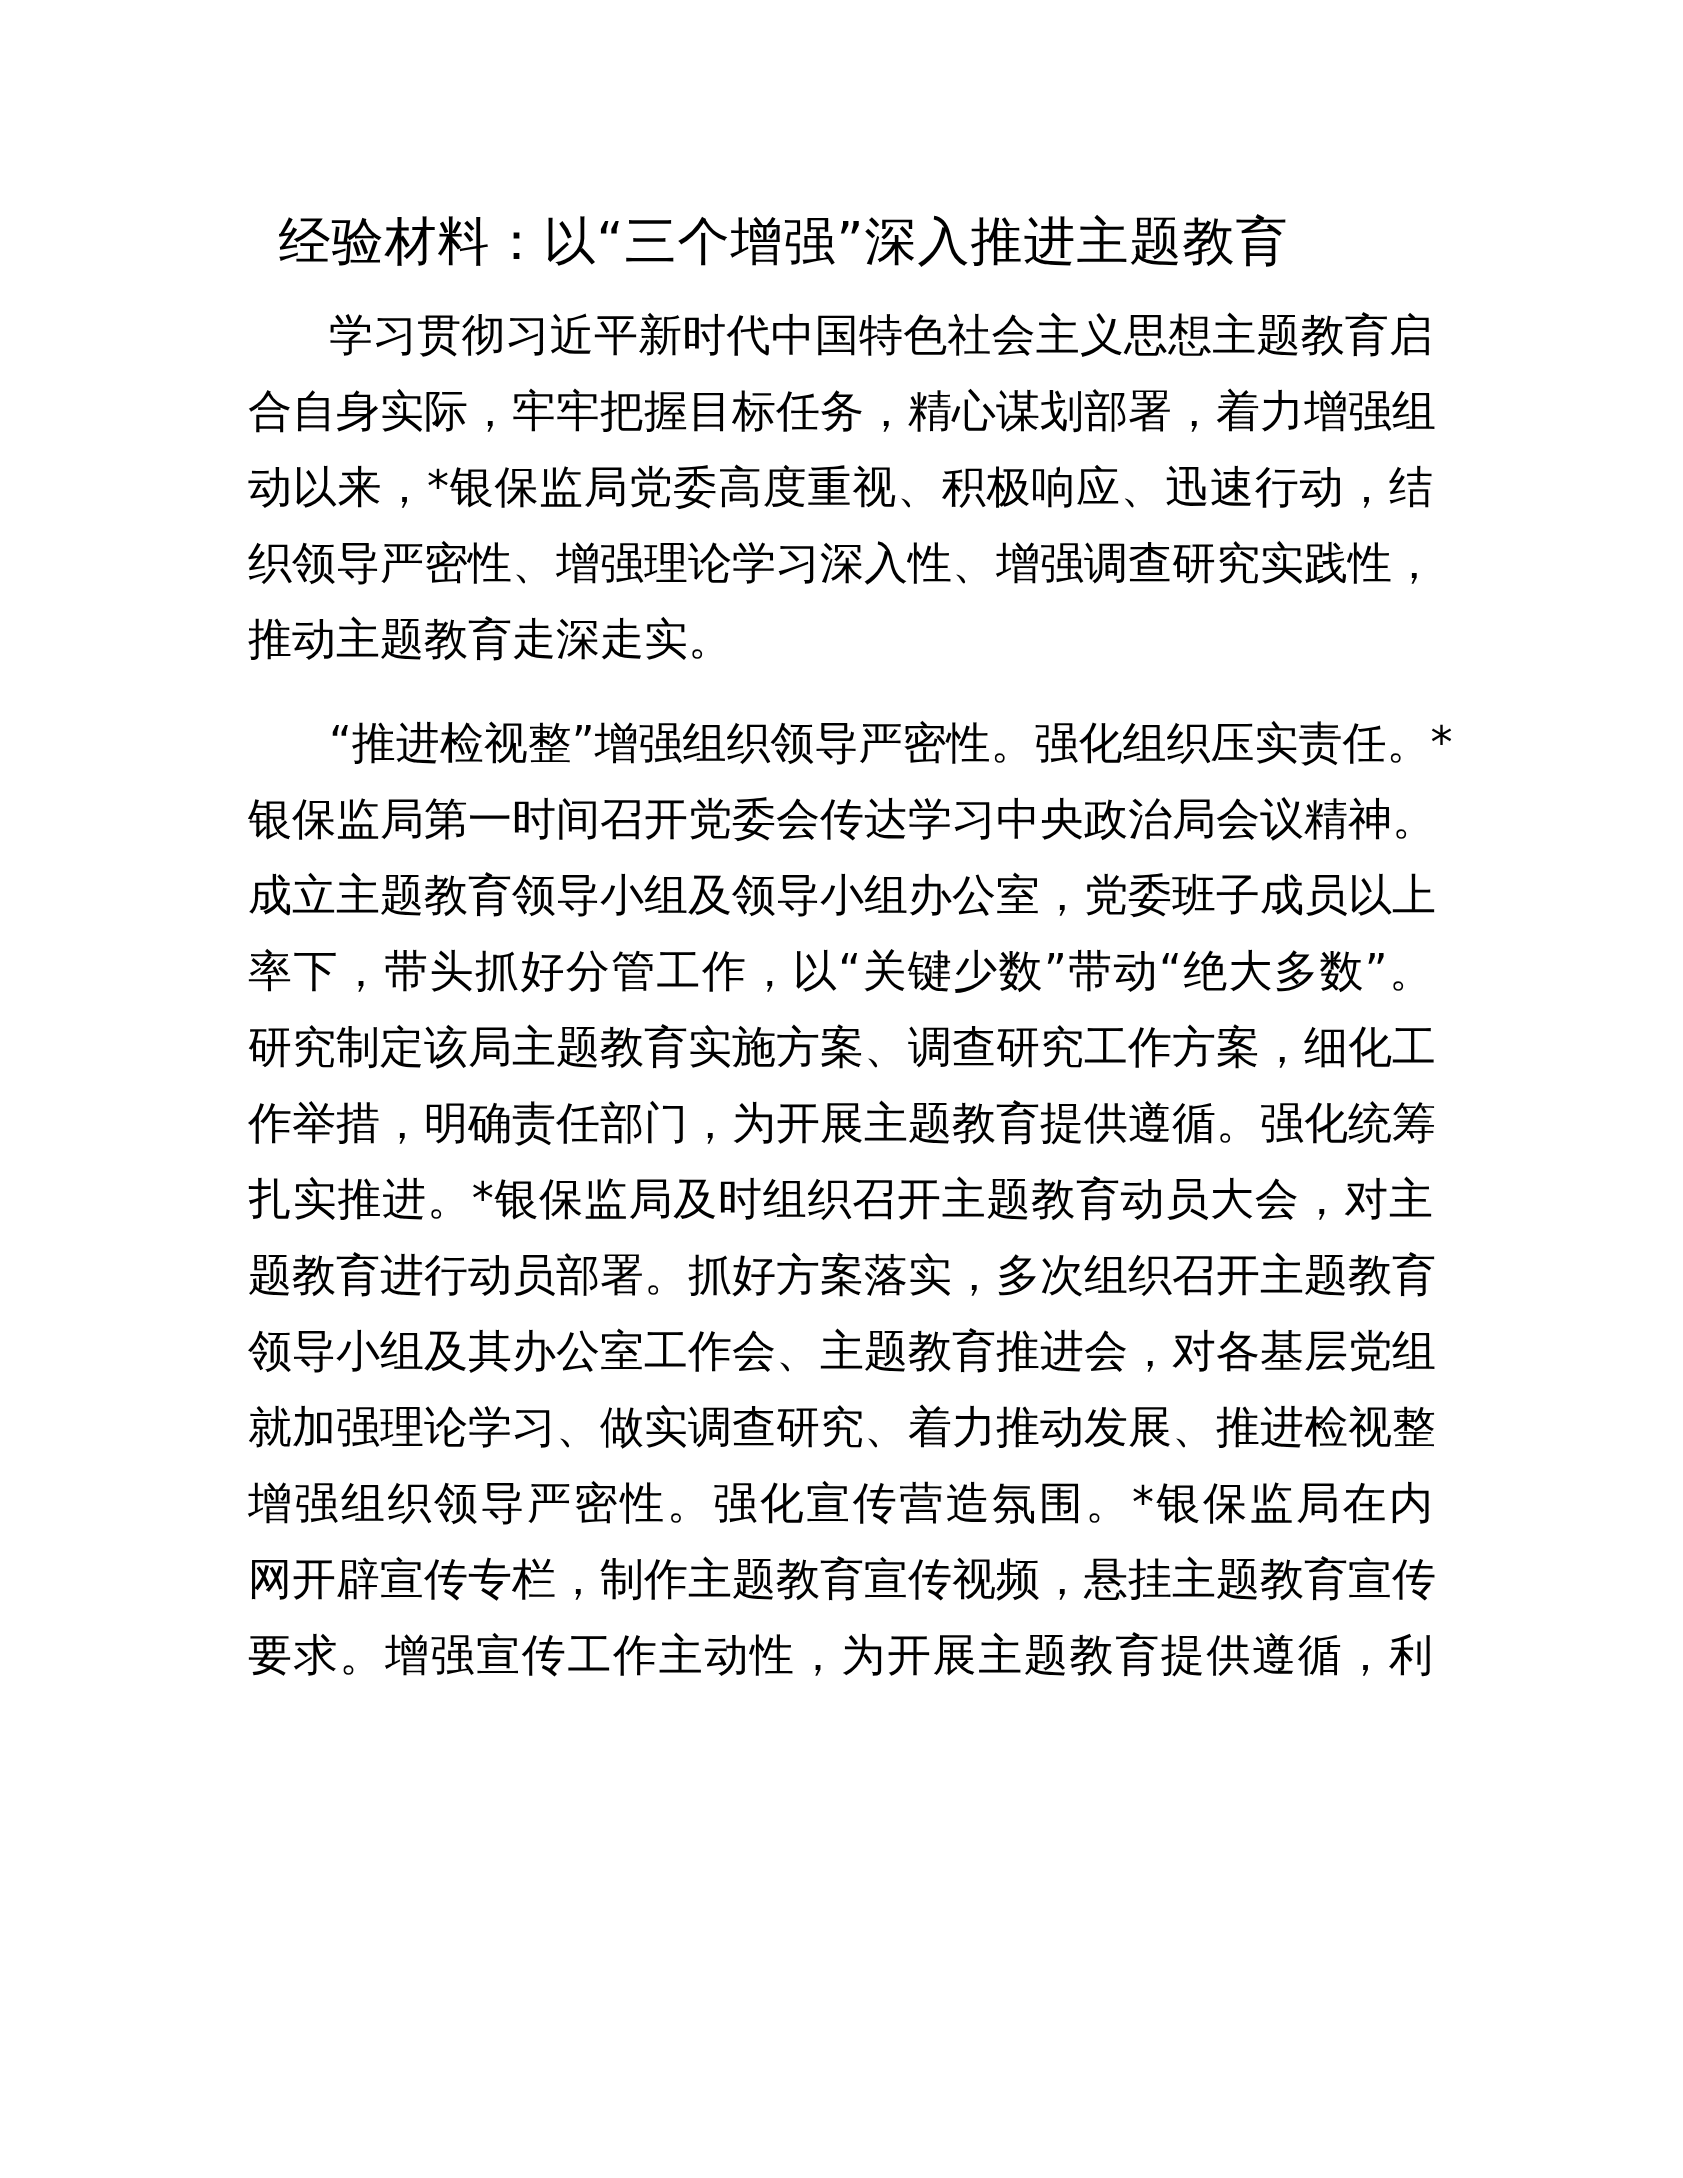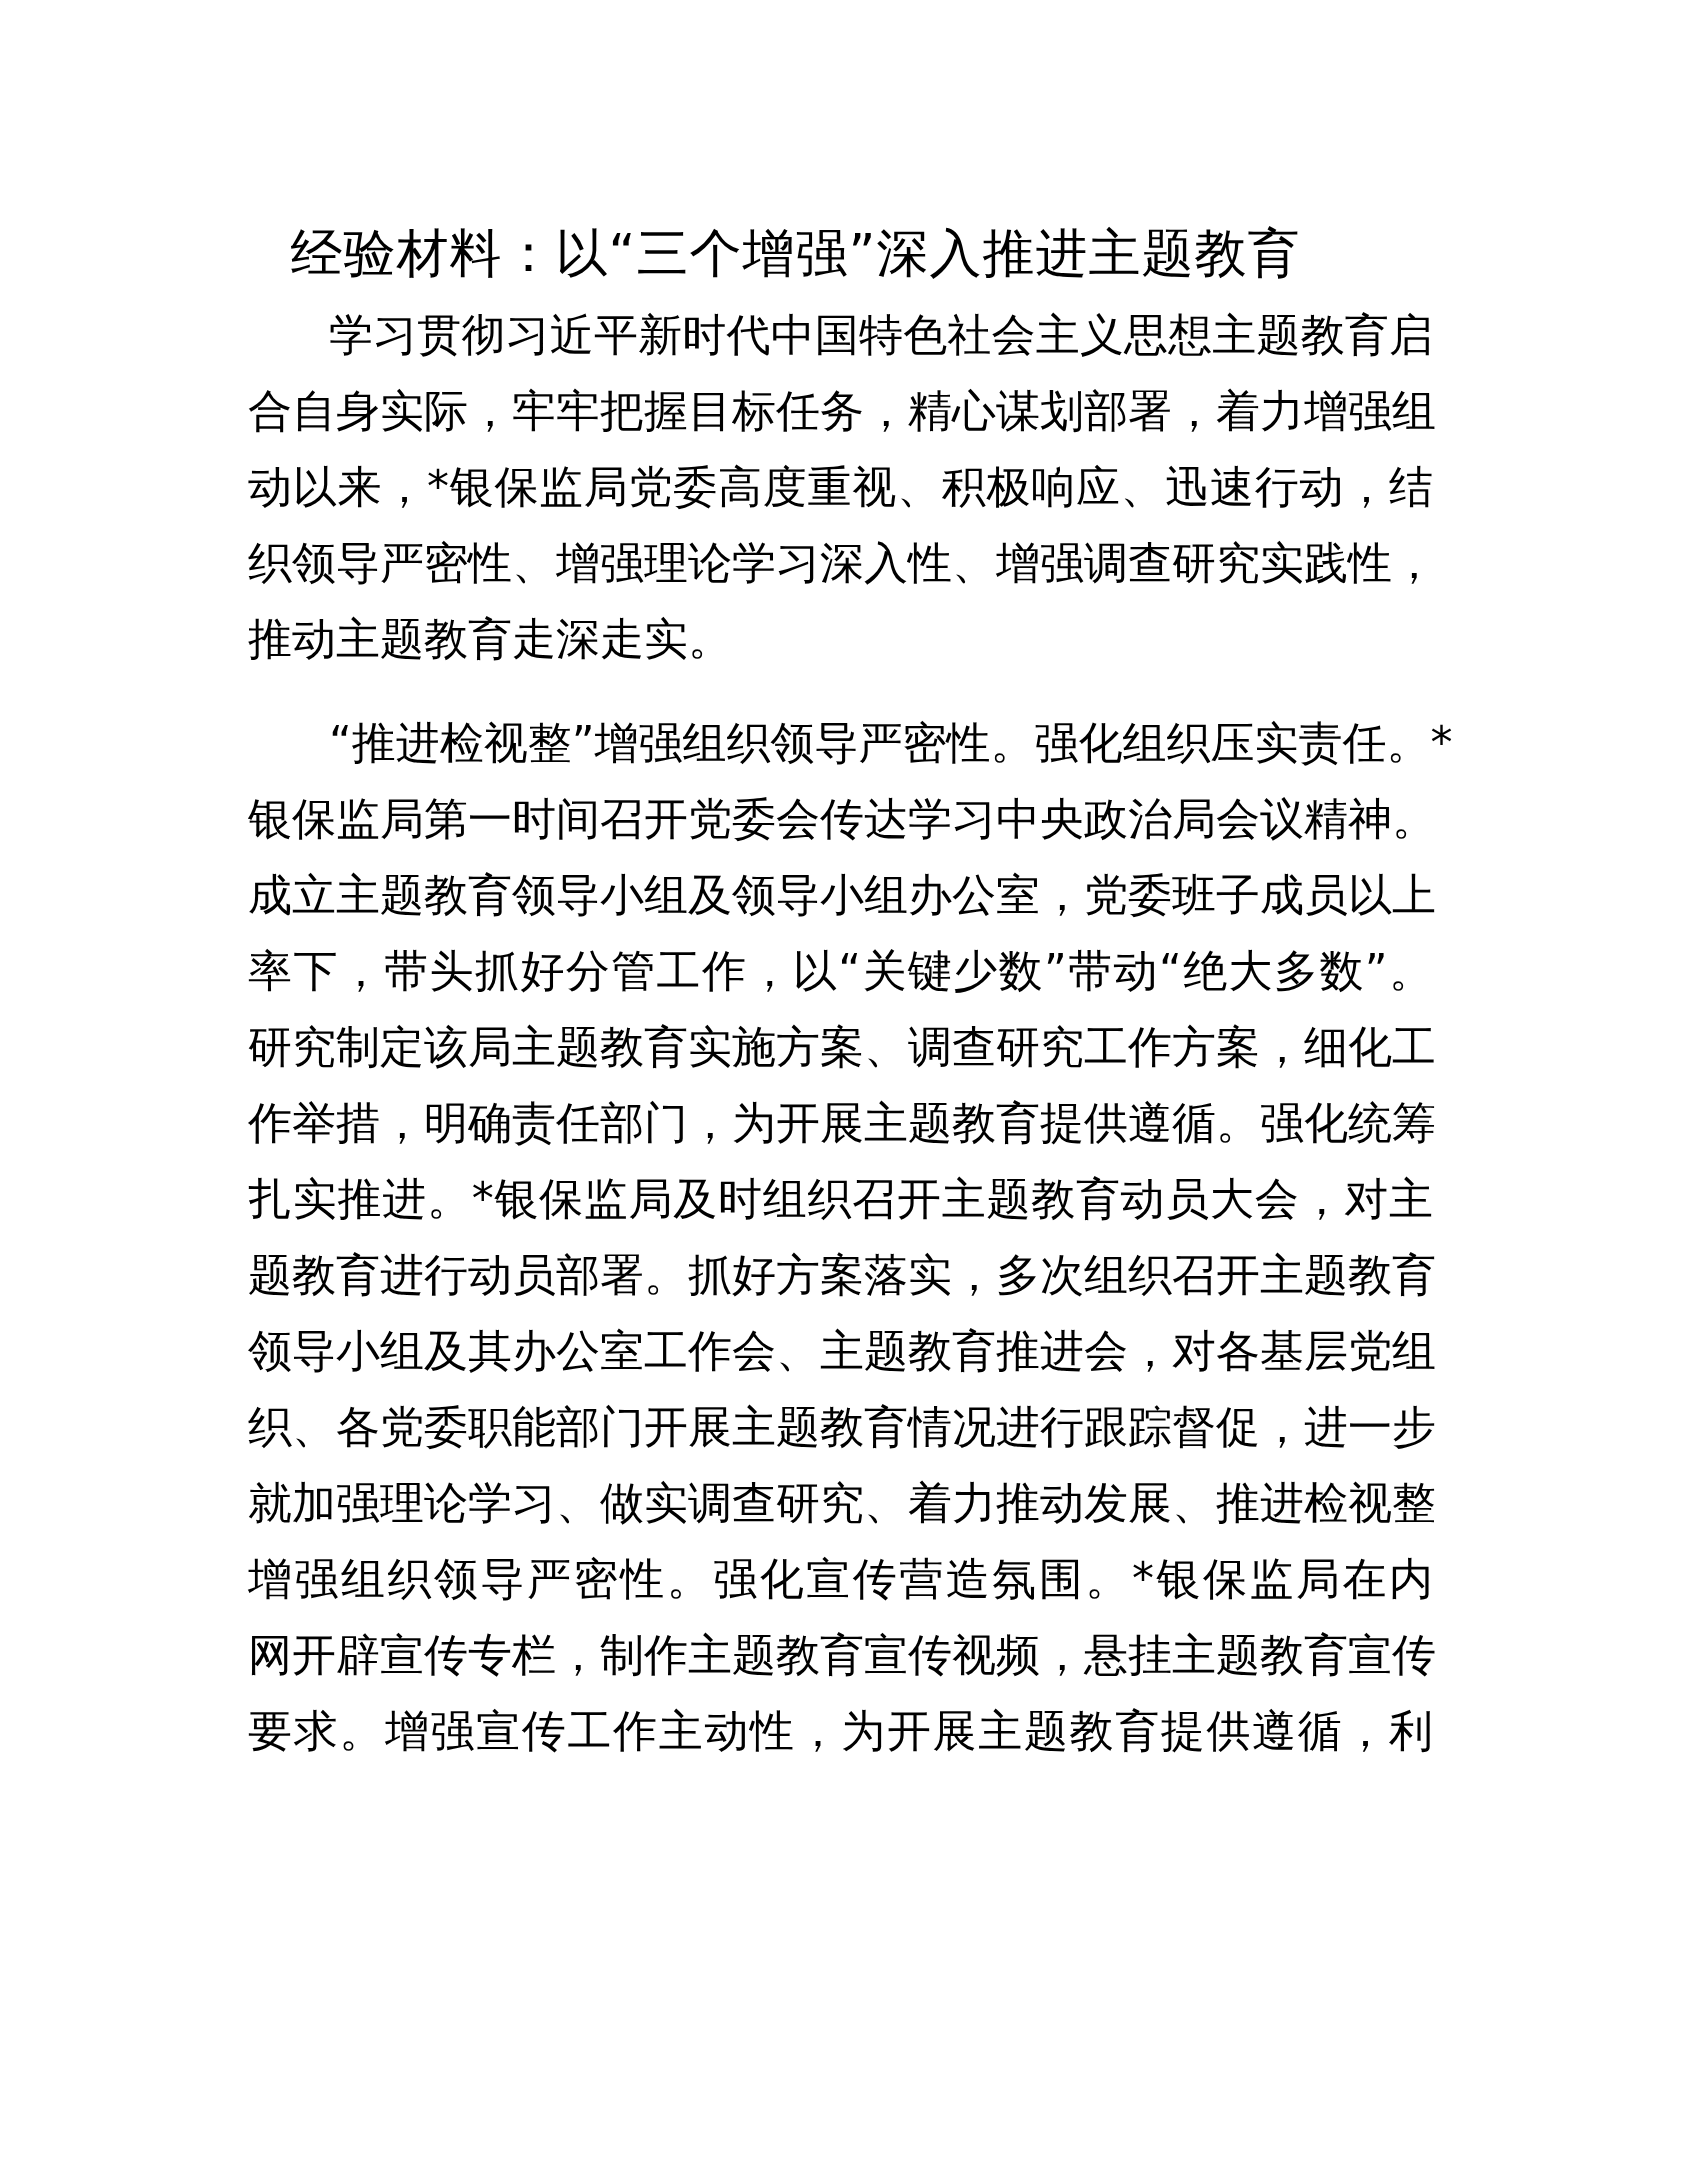--- a/index.html
+++ b/index.html
@@ -28,21 +28,21 @@
       left: 0;
       top: 198px;
       width: 1559px;
       text-align: center;
       font-size: 52px;
       line-height: 79px;
       height: 79px;
       letter-spacing: 1px;
       white-space: nowrap;
       font-weight: normal;
-      margin: 16px;
+      margin: 4px;
     }
     .body-text {
       position: absolute;
       left: 248px;
       width: 1188px;
     }
     .para {
       margin: 0;
     }
     .line {
@@ -85,21 +85,20 @@
     <div class="para" id="para-2">
       <span class="line indent">“推进检视整”增强组织领导严密性。强化组织压实责任。*</span>
       <span class="line">银保监局第一时间召开党委会传达学习中央政治局会议精神。</span>
       <span class="line">成立主题教育领导小组及领导小组办公室，党委班子成员以上</span>
       <span class="line">率下，带头抓好分管工作，以“关键少数”带动“绝大多数”。</span>
       <span class="line">研究制定该局主题教育实施方案、调查研究工作方案，细化工</span>
       <span class="line">作举措，明确责任部门，为开展主题教育提供遵循。强化统筹</span>
       <span class="line">扎实推进。*银保监局及时组织召开主题教育动员大会，对主</span>
       <span class="line">题教育进行动员部署。抓好方案落实，多次组织召开主题教育</span>
       <span class="line">领导小组及其办公室工作会、主题教育推进会，对各基层党组</span>
-      <span class="line">织、各党委职能部门开展主题教育情况进行跟踪督促，进一步</span>
       <span class="line">就加强理论学习、做实调查研究、着力推动发展、推进检视整</span>
       <span class="line">增强组织领导严密性。强化宣传营造氛围。*银保监局在内</span>
       <span class="line">网开辟宣传专栏，制作主题教育宣传视频，悬挂主题教育宣传</span>
       <span class="line">要求。增强宣传工作主动性，为开展主题教育提供遵循，利</span>
     </div>
 
   </div>
 </div>
 
 

